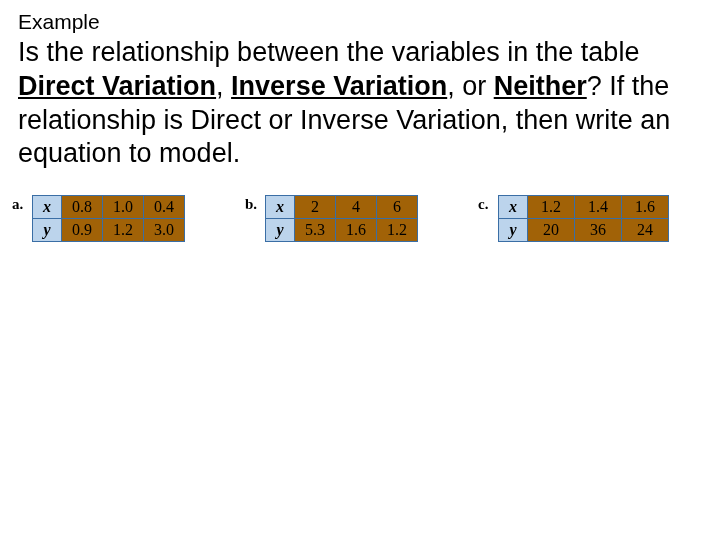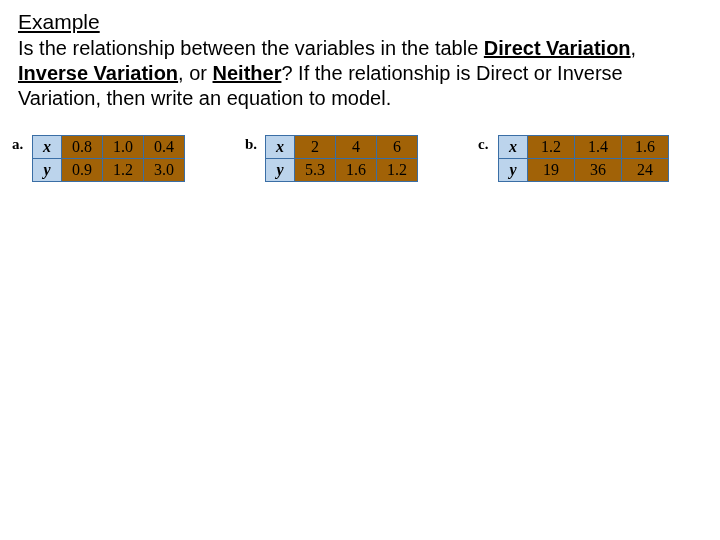--- a/index.html
+++ b/index.html
@@ -9,25 +9,24 @@
     height: 540px;
     background: #fff;
     font-family: Arial, Helvetica, sans-serif;
     color: #000;
   }
   .slide {
     padding: 10px 18px;
   }
   .heading {
     font-size: 21px;
-    text-decoration: underline;
     margin: 0 0 2px 0;
   }
   .body-text {
-    font-size: 20px;
+    font-size: 27px;
     line-height: 1.25;
     margin: 0 0 24px 0;
   }
   .u { text-decoration: underline; }
   .b { font-weight: bold; }
 
   .tables-row {
     display: flex;
     align-items: flex-start;
     gap: 60px;
@@ -129,21 +128,21 @@
       <table class="var-table w-c">
         <tbody>
             <tr>
           <td class="hdr">x</td>
           <td class="val">1.2</td>
           <td class="val">1.4</td>
           <td class="val">1.6</td>
         </tr>
         <tr>
           <td class="hdr">y</td>
-          <td class="val">19</td>
+          <td class="val">20</td>
           <td class="val">36</td>
           <td class="val">24</td>
         </tr>
       </tbody>
         </table>
     </div>
 
   </div>
 </div>
 

